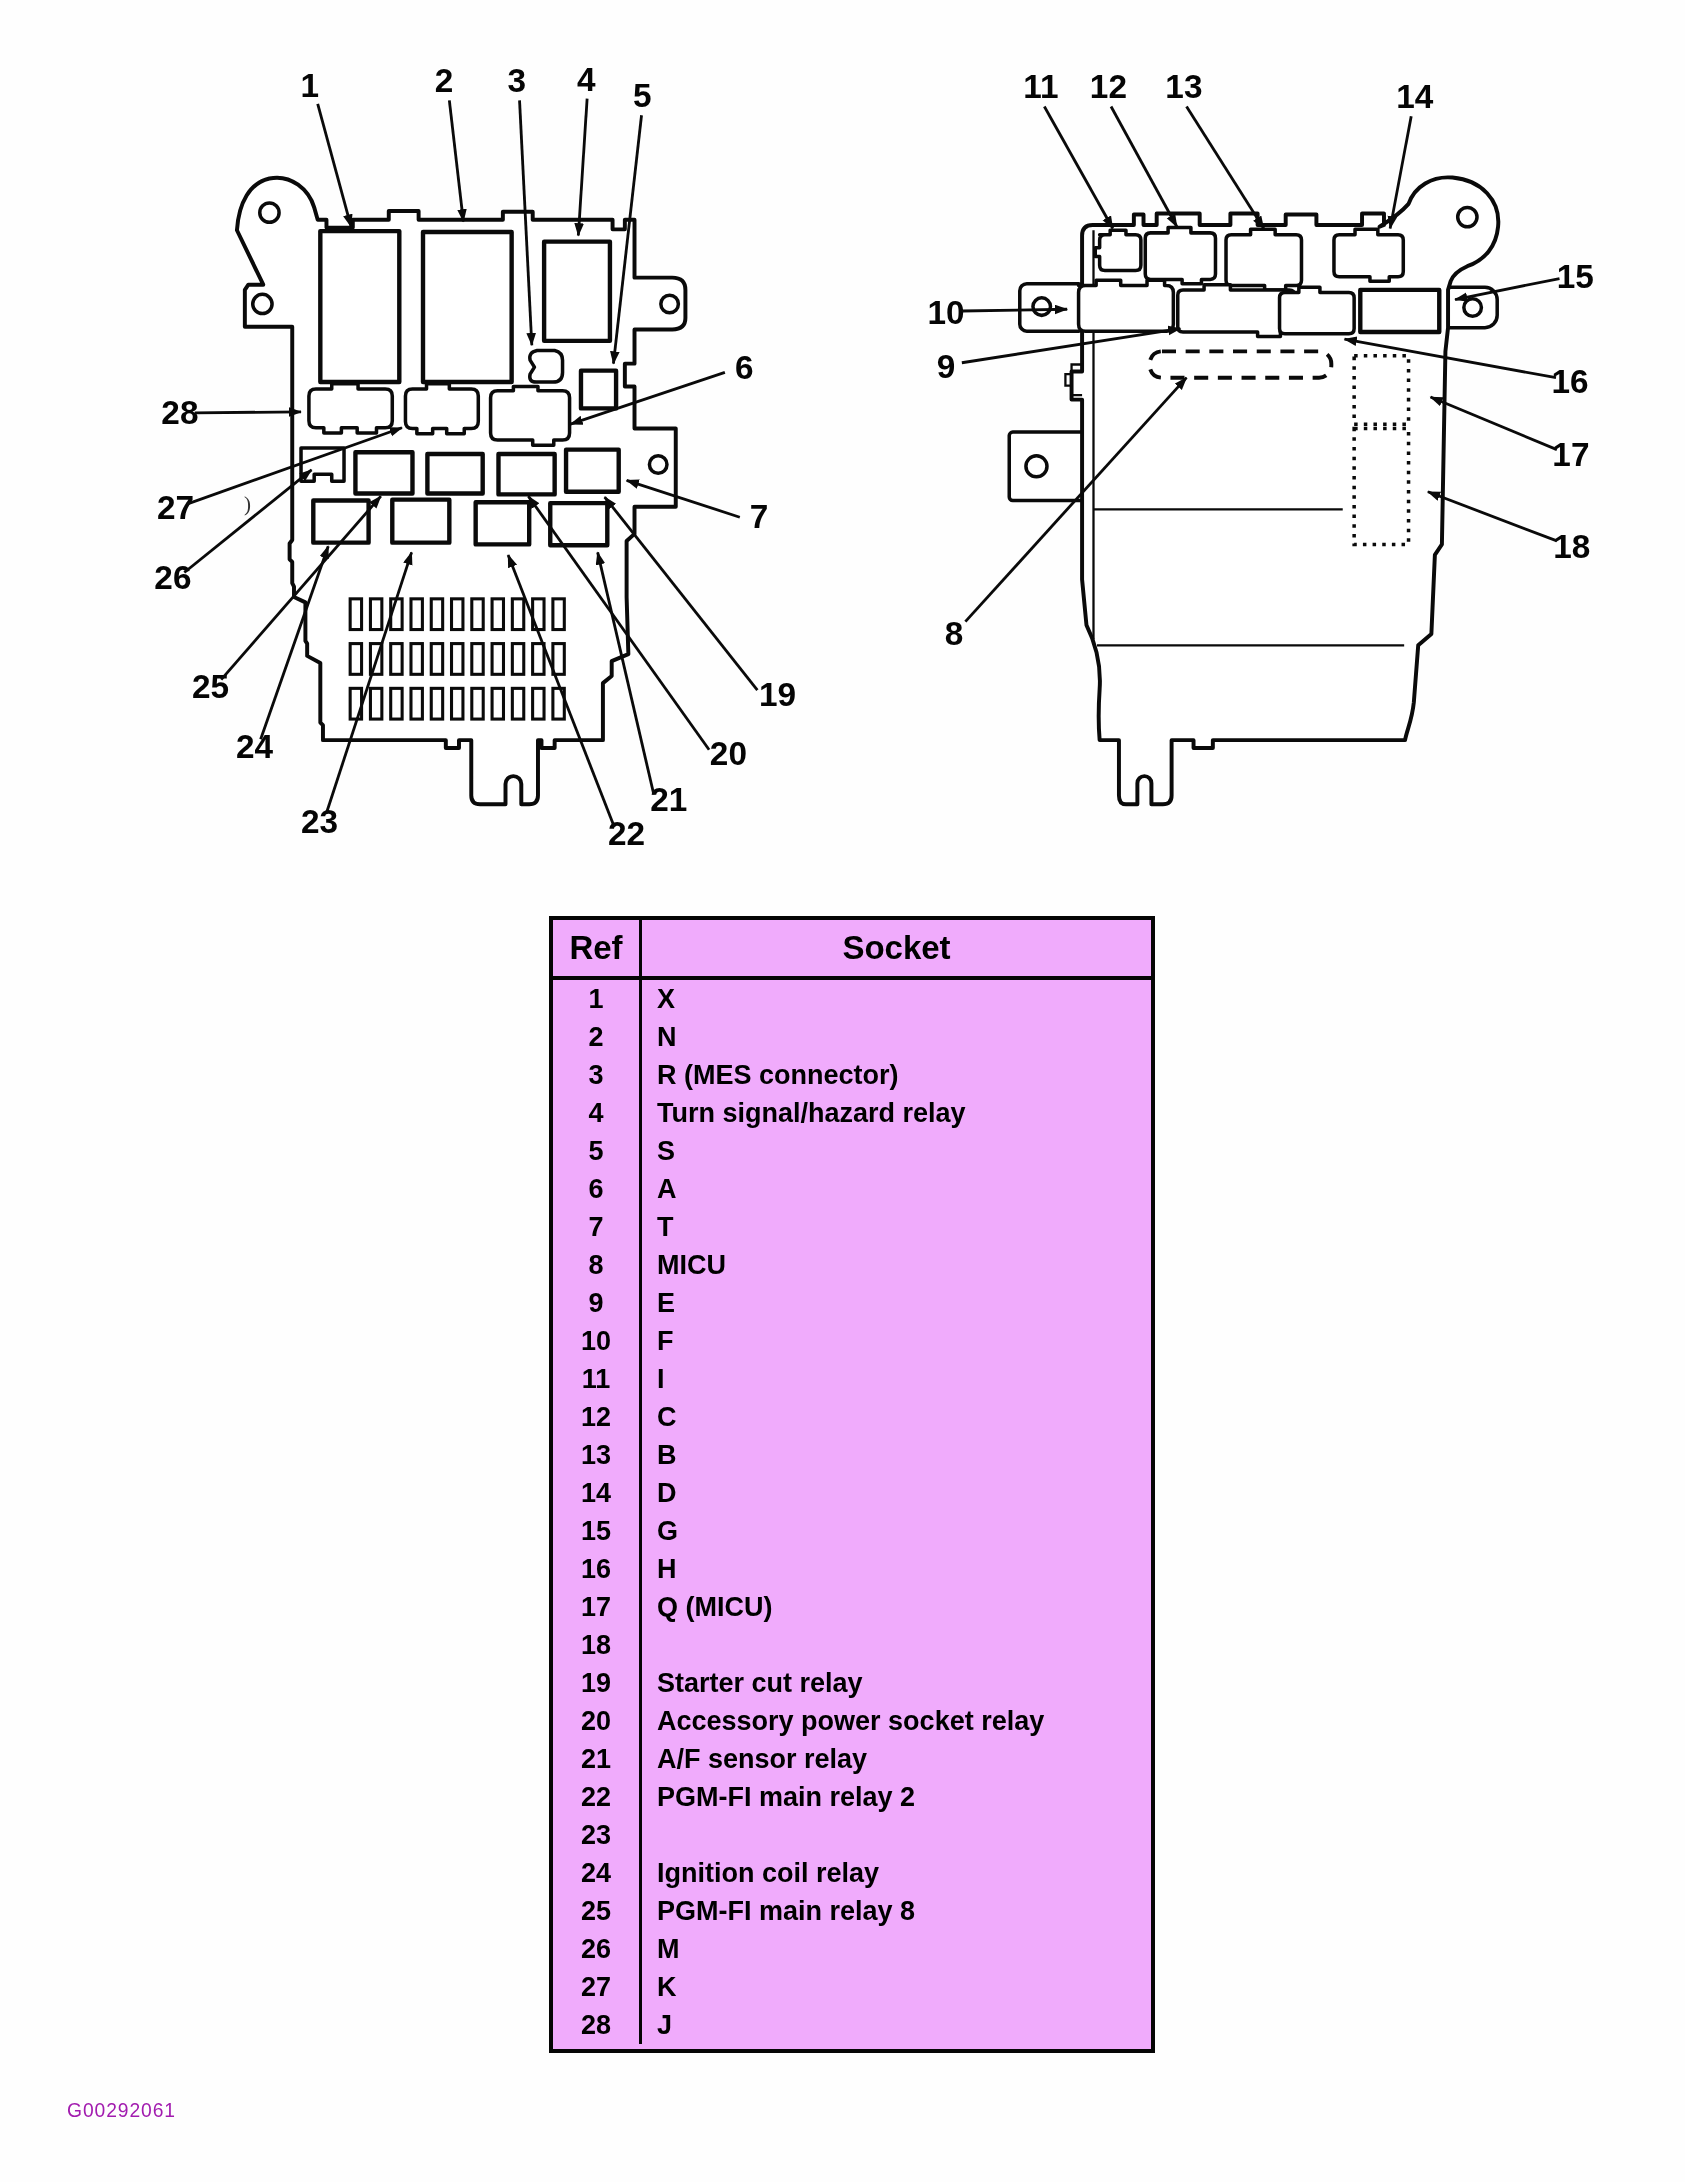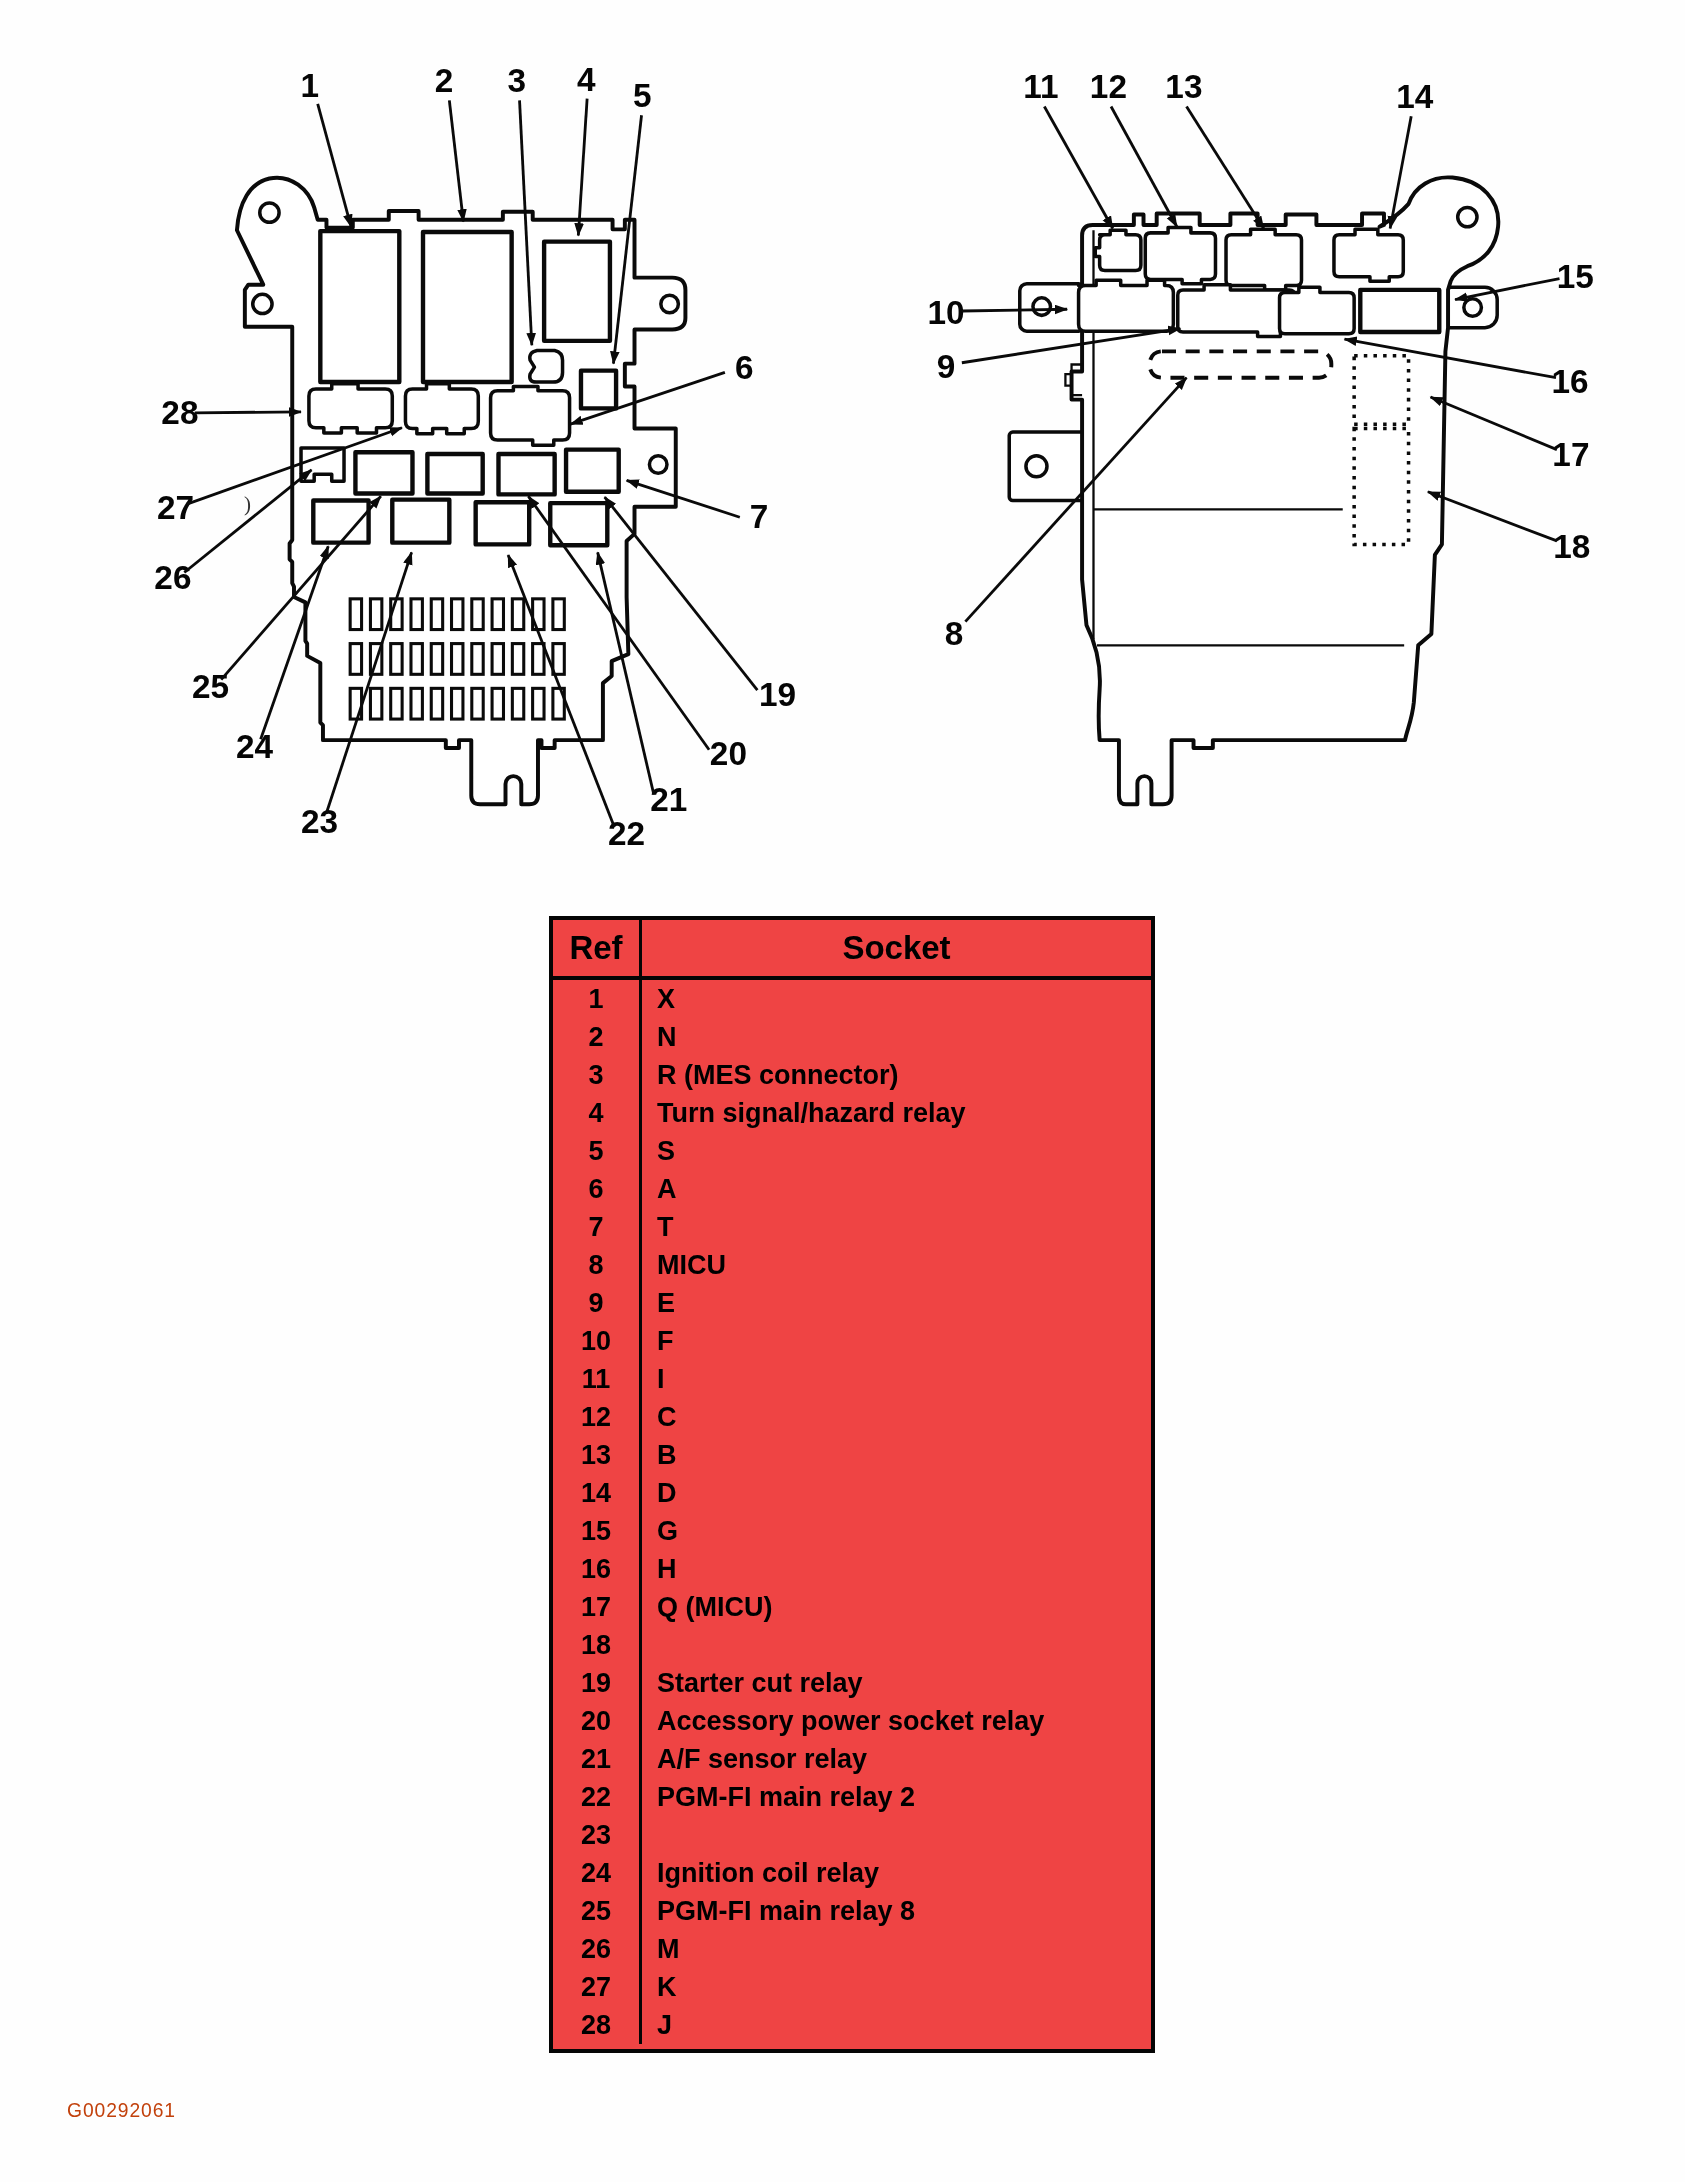--- a/index.html
+++ b/index.html
@@ -12,29 +12,29 @@
   .blob{fill:#fff;stroke:#0a0a0a;stroke-width:4;stroke-linejoin:round;}
   .inner{fill:#fff;stroke:#0a0a0a;stroke-width:5;stroke-linejoin:round;}
   .inner4{fill:#fff;stroke:#0a0a0a;stroke-width:4;stroke-linejoin:round;}
   .hole{fill:#fff;stroke:#0a0a0a;stroke-width:4;}
   .fslot{fill:#fff;stroke:#0a0a0a;stroke-width:3.5;}
   .arrow{stroke:#0a0a0a;stroke-width:3.2;fill:none;marker-end:url(#ah);}
   .thin{stroke:#0a0a0a;stroke-width:2.6;fill:none;}
   .dashedbox{fill:none;stroke:#0a0a0a;stroke-width:4.5;stroke-dasharray:16 11;}
   .dotbox{fill:none;stroke:#0a0a0a;stroke-width:4;stroke-dasharray:4 7;}
   
-  .stable{position:absolute;left:549px;top:916px;width:606px;height:1137px;border:4.4px solid #050505;box-sizing:border-box;background:#ef4444;}
+  .stable{position:absolute;left:549px;top:916px;width:606px;height:1137px;border:4.4px solid #050505;box-sizing:border-box;background:#f0abfc;}
   .thead{display:flex;height:56px;border-bottom:4.4px solid #050505;}
   .h-ref{width:86px;border-right:3.5px solid #050505;display:flex;align-items:center;justify-content:center;font:700 33px "Liberation Sans",sans-serif;}
   .h-soc{flex:1;display:flex;align-items:center;justify-content:center;font:700 33px "Liberation Sans",sans-serif;}
   .tbody{height:1067px;}
   .trow{display:flex;height:38px;}
   .c-ref{width:86px;border-right:3.5px solid #050505;display:flex;align-items:center;justify-content:center;font:700 27px "Liberation Sans",sans-serif;}
   .c-soc{flex:1;display:flex;align-items:center;padding-left:15px;font:700 27px "Liberation Sans",sans-serif;}
-  .figcode{position:absolute;left:67px;top:2100px;font:400 19.3px "Liberation Sans",sans-serif;letter-spacing:0.9px;color:#c2410c;}
+  .figcode{position:absolute;left:67px;top:2100px;font:400 19.3px "Liberation Sans",sans-serif;letter-spacing:0.9px;color:#a21caf;}
 </style>
 </head>
 <body>
 
 <div class="page">
 
 <svg width="1685" height="887" viewBox="0 0 1920 1010" style="position:absolute;left:0;top:0;">
   <defs>
     <marker id="ah" markerWidth="18" markerHeight="14" refX="14" refY="5.5" orient="auto" markerUnits="userSpaceOnUse">
       <path d="M0,0 L15,5.5 L0,11 z" fill="#0a0a0a"></path>

